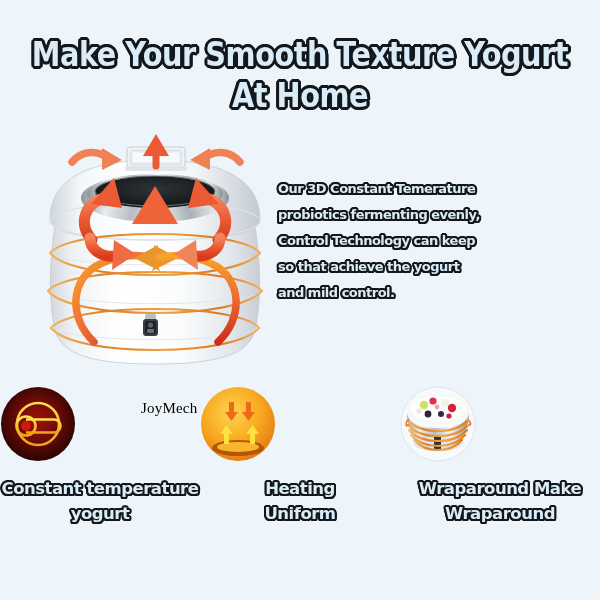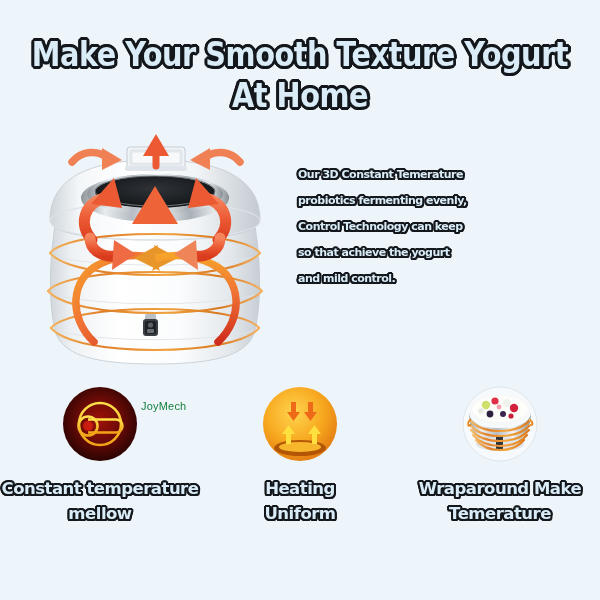--- a/index.html
+++ b/index.html
@@ -35,53 +35,52 @@
     text-align:center;
     font-size:33px; line-height:41px;
     font-family:"DejaVu Sans", sans-serif;
     font-stretch:condensed;
     transform:scaleX(0.97);
   }
   #headline .hl-line { display:block; }
 
   
   #bodycopy {
-    position:absolute; left:278px; top:162px; width:300px;
-    font-size:11px; line-height:26px;
+    position:absolute; left:278px; top:176px; width:300px;
+    font-size:13px; line-height:26px;
     font-family:"DejaVu Sans", sans-serif;
-    margin-left:20px;
   }
   #bodycopy .bd-line { display:block; white-space:nowrap; }
   #bodycopy .outlined {
     text-shadow:
       -1.5px -1.5px 0 #14181c,  1.5px -1.5px 0 #14181c,
       -1.5px  1.5px 0 #14181c,  1.5px  1.5px 0 #14181c,
       -2px 0 0 #14181c, 2px 0 0 #14181c,
       0 -2px 0 #14181c, 0 2px 0 #14181c,
       -1px -2px 0 #14181c, 1px -2px 0 #14181c,
       -1px 2px 0 #14181c, 1px 2px 0 #14181c,
       -2px -1px 0 #14181c, 2px -1px 0 #14181c,
       -2px 1px 0 #14181c, 2px 1px 0 #14181c;
   }
 
   
   #product { position:absolute; left:28px; top:128px; width:254px; height:250px; }
   #product svg { display:block; width:100%; height:100%; }
   #brandmark {
     position:absolute; left:113px; top:272px;
-    font-size:11px; color:#15803d; letter-spacing:.2px;
-    font-family:Liberation Sans, sans-serif;
+    font-size:15px; color:#000000; letter-spacing:.2px;
+    font-family:Liberation Serif, serif;
   }
 
   
   #features {
     position:absolute; left:0; top:386px; width:600px; height:180px;
     display:flex;
   }
-  .feature { flex:1 1 0; display:flex; flex-direction:column; align-items:center; }
+  .feature { flex:1 1 0; display:flex; flex-direction:column; }
   .feat-icon { width:76px; height:76px; position:relative; }
   .feat-icon svg { display:block; width:100%; height:100%; }
   .feat-label {
     margin-top:14px; text-align:center;
     font-size:16.5px; line-height:25px;
     font-family:"DejaVu Sans", sans-serif;
     max-width:215px;
   }
   .feat-label .outlined {
     text-shadow:
@@ -274,21 +273,21 @@
         <circle cx="38" cy="38" r="37" fill="url(#f1bg)"></circle>
         <circle cx="38" cy="38" r="21" fill="none" stroke="url(#f1glow)" stroke-width="2.6"></circle>
 
         <circle cx="26" cy="40" r="9.5" fill="none" stroke="url(#f1glow)" stroke-width="2.6"></circle>
         <path d="M26 33.5 L54 33.5 A6.5 6.5 0 0 1 54 46.5 L26 46.5" fill="none" stroke="url(#f1glow)" stroke-width="2.6" stroke-linejoin="round"></path>
         <circle cx="26" cy="40" r="5" fill="#d81f10" opacity="0.85"></circle>
       </svg>
     </div>
     <div class="feat-label">
       <span class="fl-line outlined">Constant temperature</span>
-      <span class="fl-line outlined">mellow</span>
+      <span class="fl-line outlined">yogurt</span>
     </div>
   </div>
 
   <div class="feature">
     <div class="feat-icon">
       <svg viewBox="0 0 76 76" xmlns="http://www.w3.org/2000/svg">
         <defs>
           <radialGradient id="f2bg" cx="0.42" cy="0.35" r="0.72">
             <stop offset="0" stop-color="#ffd44f"></stop>
             <stop offset="0.55" stop-color="#f7a81f"></stop>
@@ -382,17 +381,17 @@
 
           <g fill="none" stroke="url(#f3coil)" stroke-width="2.2" stroke-linecap="round">
             <path d="M8 34 C5 37, 5 41, 8 39"></path>
             <path d="M68 39 C71 41, 71 45, 68 44" transform="translate(0,-5)"></path>
           </g>
         </g>
       </svg>
     </div>
     <div class="feat-label">
       <span class="fl-line outlined">Wraparound Make</span>
-      <span class="fl-line outlined">Temerature</span>
+      <span class="fl-line outlined">Wraparound</span>
     </div>
   </div>
 
 </div>
 
 </body></html>

